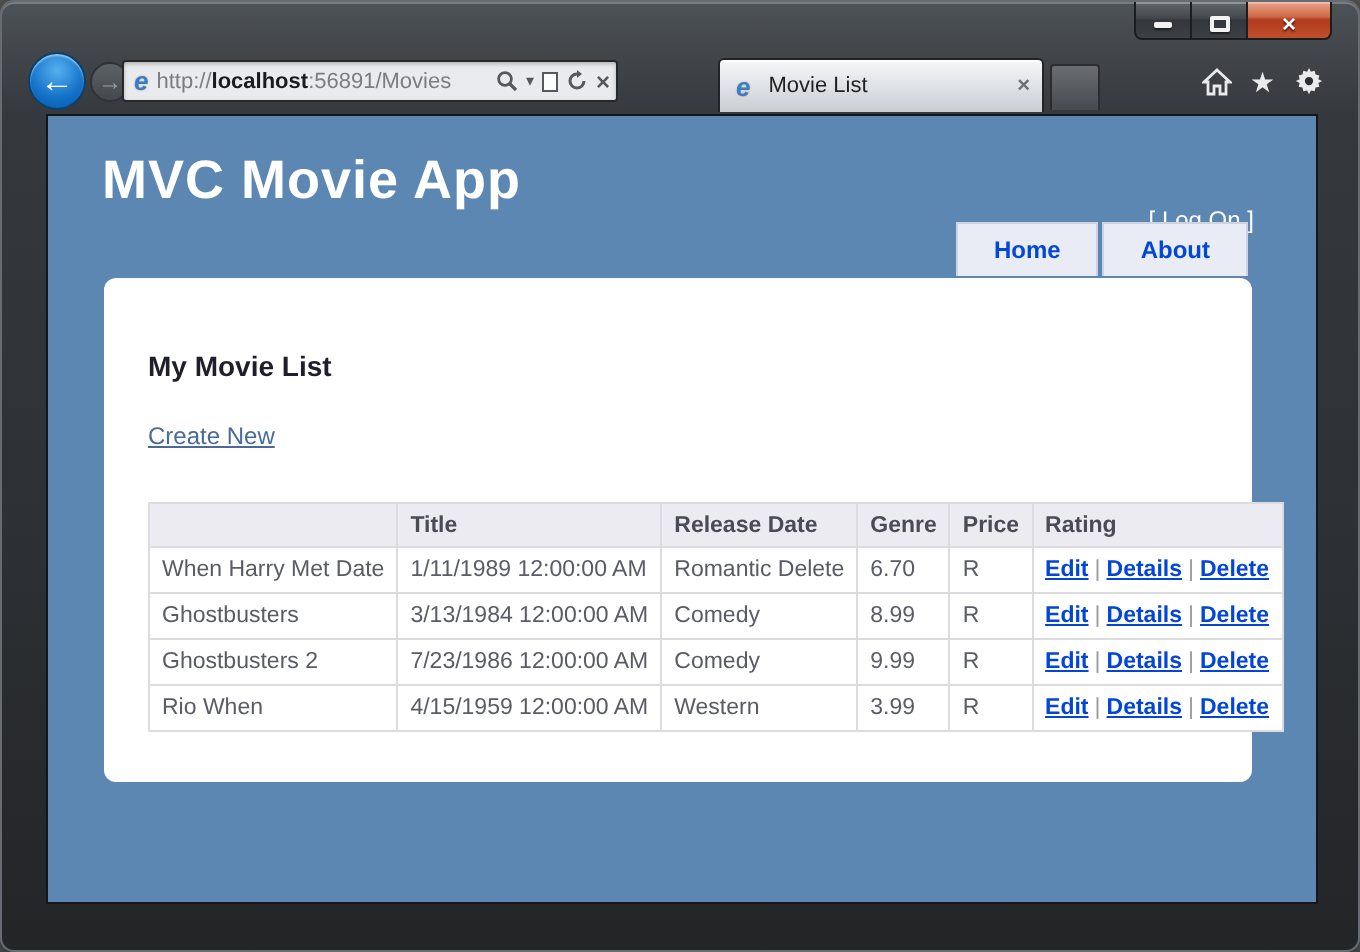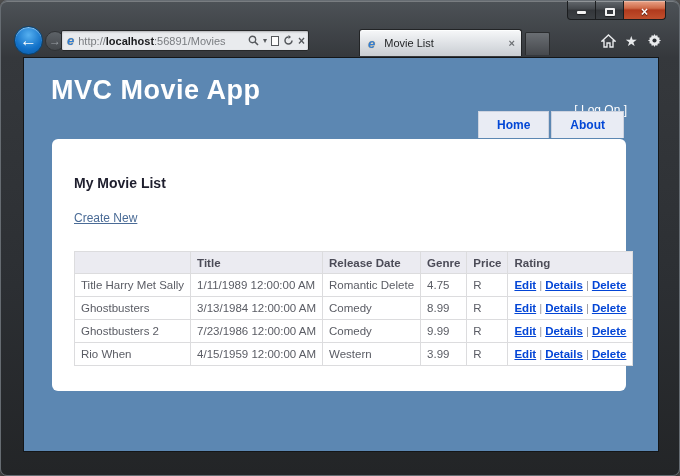--- a/index.html
+++ b/index.html
@@ -211,24 +211,24 @@
             <th></th>
             <th>Title</th>
             <th>Release Date</th>
             <th>Genre</th>
             <th>Price</th>
             <th>Rating</th>
           </tr>
         </thead>
         <tbody>
           <tr>
-            <td>Title Harry Met Sally</td>
+            <td>When Harry Met Date</td>
             <td>1/11/1989 12:00:00 AM</td>
             <td>Romantic Delete</td>
-            <td>4.75</td>
+            <td>6.70</td>
             <td>R</td>
             <td><a>Edit</a><span class="sep">|</span><a>Details</a><span class="sep">|</span><a>Delete</a></td>
           </tr>
           <tr>
             <td>Ghostbusters</td>
             <td>3/13/1984 12:00:00 AM</td>
             <td>Comedy</td>
             <td>8.99</td>
             <td>R</td>
             <td><a>Edit</a><span class="sep">|</span><a>Details</a><span class="sep">|</span><a>Delete</a></td>

